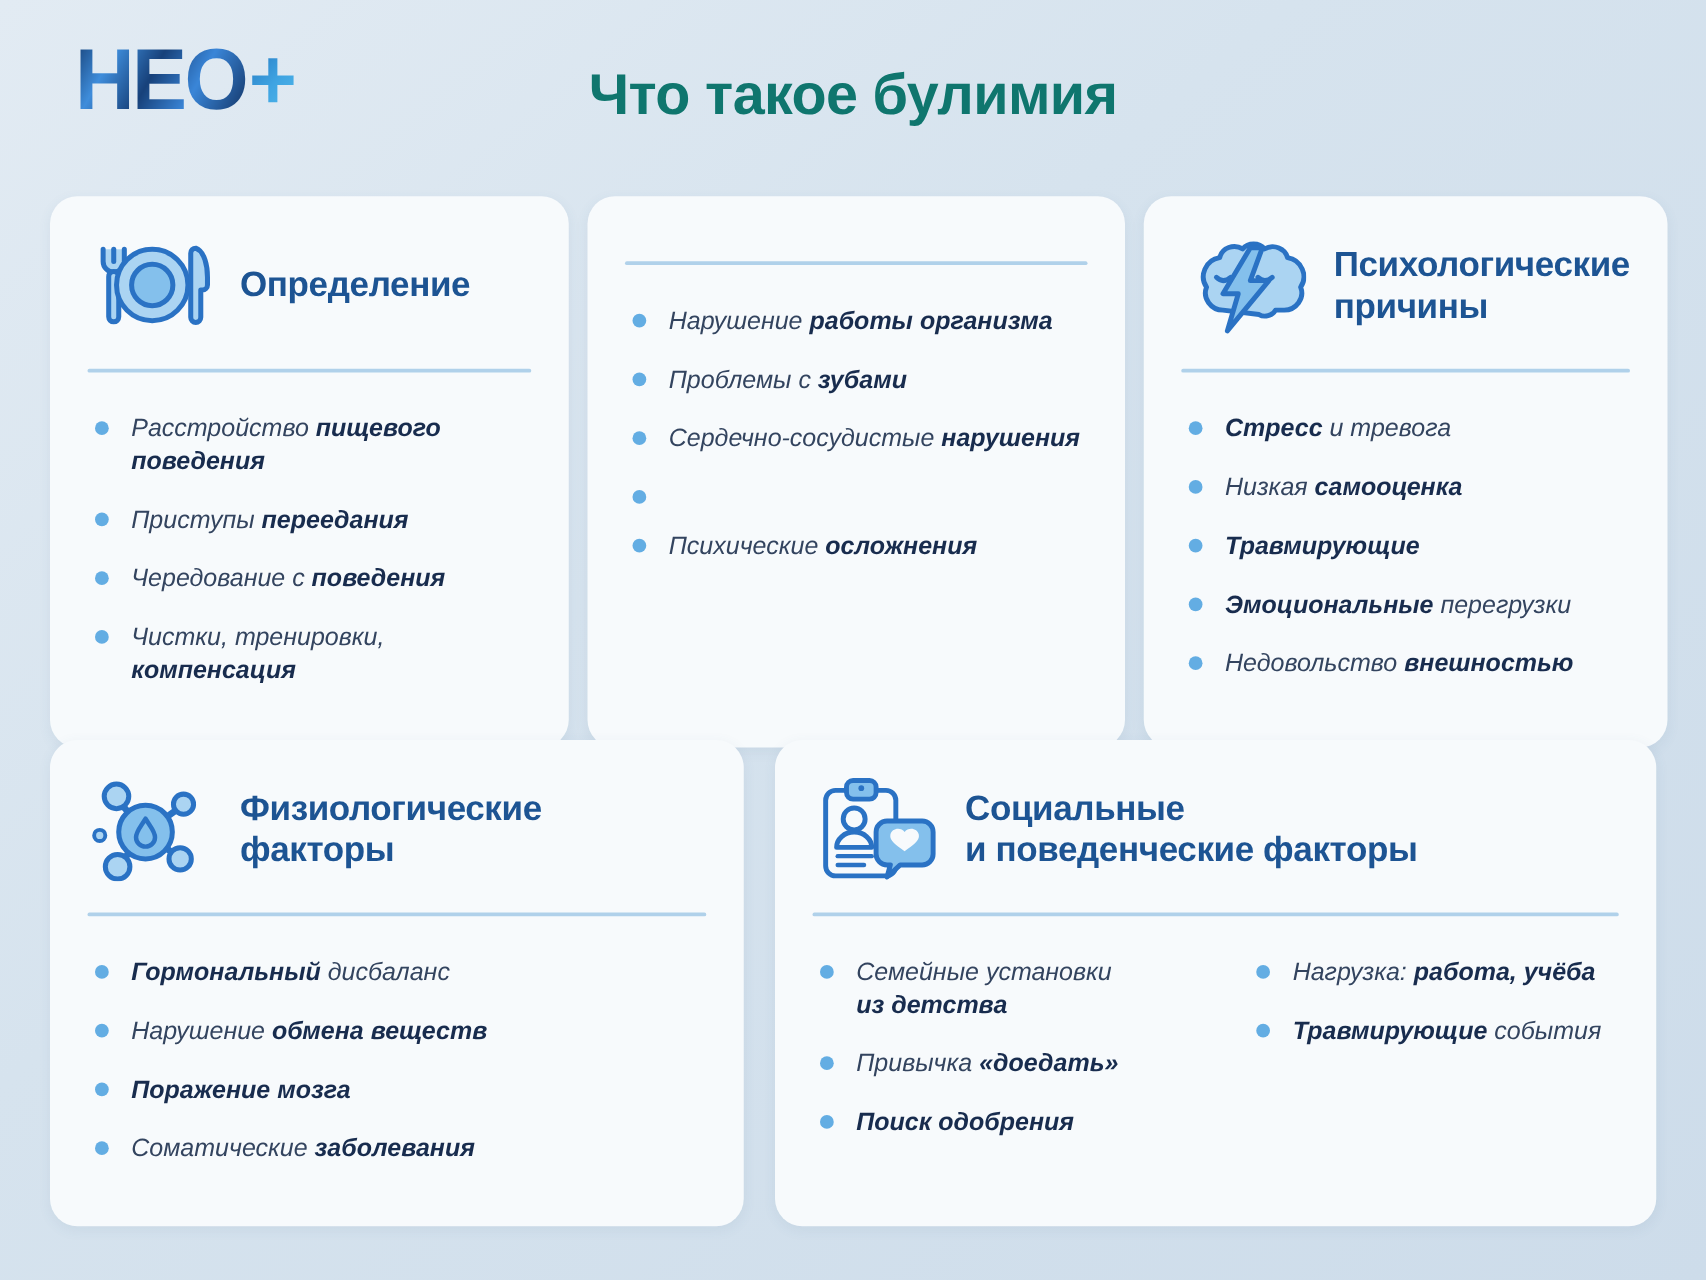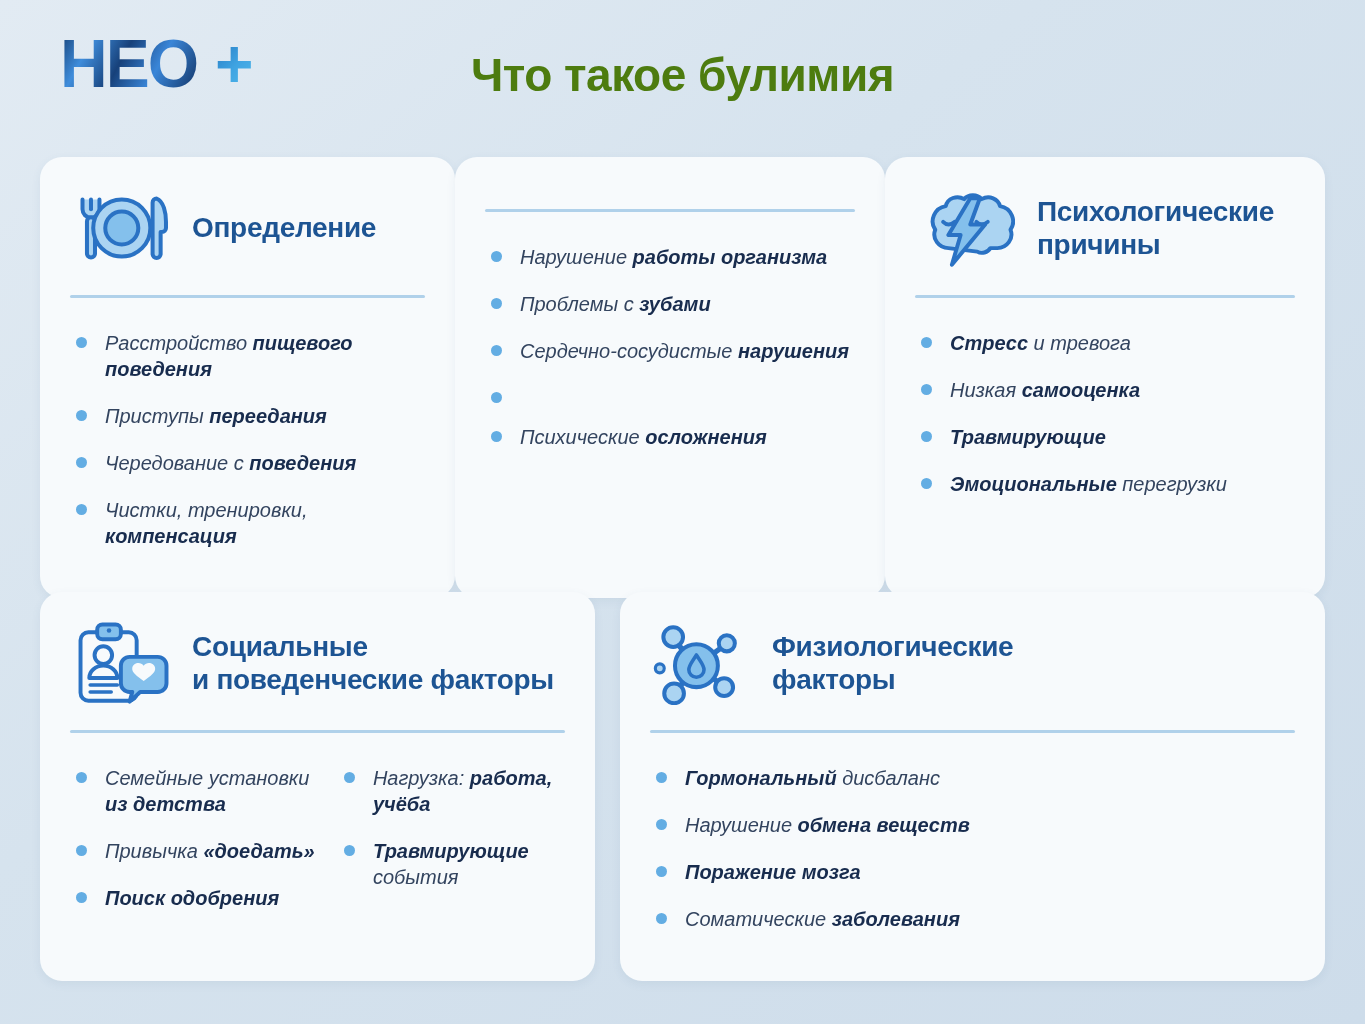--- a/index.html
+++ b/index.html
@@ -11,40 +11,40 @@
     overflow:hidden;
     color:#33445f;
   }
   .page{ width:1365px; height:1024px; padding:0 40px; position:relative; }
 
   
   .header{ position:relative; height:157px; }
   .logo{
     position:absolute; left:20px; top:30px;
     font-size:66px; font-weight:bold; letter-spacing:-2px; line-height:1;
-    display:flex; align-items:center;gap:16px;
+    display:flex; align-items:center;
   }
   .logo .neo{
     background:linear-gradient(120deg,#123a6e 0%,#3f8ddb 22%,#17417a 45%,#3a86d8 68%,#102f5e 100%);
     -webkit-background-clip:text; background-clip:text; color:transparent;
     transform:scaleY(1.05);
   }
   .logo .plus{
     background:linear-gradient(135deg,#1f6db8 0%,#3fa4e2 55%,#55bdec 100%);
     -webkit-background-clip:text; background-clip:text; color:transparent;
     margin-left:2px; transform:scaleY(1.05);
   }
   .page-title{
     position:absolute; left:0; right:0; top:48px;
-    text-align:center; font-size:46px; font-weight:bold; color:#4d7c0f;
+    text-align:center; font-size:46px; font-weight:bold; color:#0f766e;
     letter-spacing:-0.5px;
   }
 
   
-  .row{ display:grid; }
+  .row{ display:grid; gap:15px; }
   .row1{ grid-template-columns:415px 430px 1fr; height:420px; }
   .row2{ grid-template-columns:555px 1fr; height:373px; margin-top:15px; gap:25px; }
   .card{
     background:#f7fafc;
     border-radius:22px;
     padding:28px 30px;
     box-shadow:0 3px 10px rgba(70,100,140,0.08);
   }
   .card-head{ display:flex; align-items:center; gap:22px; min-height:86px; }
   .icon-box{ width:100px; height:86px; flex:0 0 auto; display:flex; align-items:center; justify-content:center; }
@@ -172,73 +172,29 @@
             <p><span>Низкая </span><span class="b">самооценка</span></p>
           </li>
           <li>
             <span class="dot"></span>
             <p><span class="b">Травмирующие</span></p>
           </li>
           <li>
             <span class="dot"></span>
             <p><span class="b">Эмоциональные</span><span> перегрузки</span></p>
           </li>
+          <li>
+            <span class="dot"></span>
+            <p><span>Недовольство </span><span class="b">внешностью</span></p>
+          </li>
         </ul>
     </section>
   </div>
 
   <div class="row row2">
-
-    <section class="card">
-      <div class="card-head">
-        <span class="icon-box">
-          <svg width="104" height="88" viewBox="0 0 114 98">
-            <rect class="fw" x="12" y="14" width="64" height="78" rx="9"></rect>
-            <rect class="fm" x="31" y="5" width="27" height="17" rx="6"></rect>
-            <circle cx="44.5" cy="12" r="2.6" fill="#2a72c4"></circle>
-            <circle class="ln" cx="38" cy="40" r="10"></circle>
-            <path class="ln" d="M22 66 a16 14 0 0 1 32 0 z"></path>
-            <line class="ln" x1="23" y1="74" x2="54" y2="74" style="stroke-width:4"></line>
-            <line class="ln" x1="23" y1="82" x2="47" y2="82" style="stroke-width:4"></line>
-            <path class="fm" d="M68 42 h32 a10 10 0 0 1 10 10 v20 a10 10 0 0 1 -10 10 h-20 l-12 11 3 -11 h-3 a10 10 0 0 1 -10 -10 v-20 a10 10 0 0 1 10 -10 z"></path>
-            <path d="M84 52 c-3.5-5 -12-3.5 -13 2.5 c-1 5.5 5.5 9.5 13 15 c7.5-5.5 14-9.5 13-15 c-1-6 -9.5-7.5 -13-2.5 z" fill="#f7fafc"></path>
-          </svg>
-        </span>
-        <h2 class="card-title">Социальные
-и поведенческие факторы</h2>
-      </div>
-      <div class="divider"></div>
-      <div class="two-col">
-        <ul class="bullets">
-            <li>
-              <span class="dot"></span>
-              <p><span>Семейные установки
-</span><span class="b">из детства</span></p>
-            </li>
-            <li>
-              <span class="dot"></span>
-              <p><span>Привычка </span><span class="b">«доедать»</span></p>
-            </li>
-            <li>
-              <span class="dot"></span>
-              <p><span class="b">Поиск одобрения</span></p>
-            </li>
-          </ul>
-        <ul class="bullets">
-            <li>
-              <span class="dot"></span>
-              <p><span>Нагрузка: </span><span class="b">работа, учёба</span></p>
-            </li>
-            <li>
-              <span class="dot"></span>
-              <p><span class="b">Травмирующие</span><span> события</span></p>
-            </li>
-          </ul>
-      </div>
-    </section>
 
     <section class="card">
       <div class="card-head">
         <span class="icon-box">
           <svg width="96" height="84" viewBox="0 0 104 94">
             <line class="ln" x1="48" y1="50" x2="22" y2="20" style="stroke-width:6"></line>
             <line class="ln" x1="48" y1="50" x2="80" y2="27" style="stroke-width:6"></line>
             <line class="ln" x1="48" y1="50" x2="24" y2="80" style="stroke-width:6"></line>
             <line class="ln" x1="48" y1="50" x2="78" y2="73" style="stroke-width:6"></line>
             <circle class="fm" cx="48" cy="50" r="24"></circle>
@@ -266,14 +222,62 @@
           <li>
             <span class="dot"></span>
             <p><span class="b">Поражение мозга</span></p>
           </li>
           <li>
             <span class="dot"></span>
             <p><span>Соматические </span><span class="b">заболевания</span></p>
           </li>
         </ul>
     </section>
+
+    <section class="card">
+      <div class="card-head">
+        <span class="icon-box">
+          <svg width="104" height="88" viewBox="0 0 114 98">
+            <rect class="fw" x="12" y="14" width="64" height="78" rx="9"></rect>
+            <rect class="fm" x="31" y="5" width="27" height="17" rx="6"></rect>
+            <circle cx="44.5" cy="12" r="2.6" fill="#2a72c4"></circle>
+            <circle class="ln" cx="38" cy="40" r="10"></circle>
+            <path class="ln" d="M22 66 a16 14 0 0 1 32 0 z"></path>
+            <line class="ln" x1="23" y1="74" x2="54" y2="74" style="stroke-width:4"></line>
+            <line class="ln" x1="23" y1="82" x2="47" y2="82" style="stroke-width:4"></line>
+            <path class="fm" d="M68 42 h32 a10 10 0 0 1 10 10 v20 a10 10 0 0 1 -10 10 h-20 l-12 11 3 -11 h-3 a10 10 0 0 1 -10 -10 v-20 a10 10 0 0 1 10 -10 z"></path>
+            <path d="M84 52 c-3.5-5 -12-3.5 -13 2.5 c-1 5.5 5.5 9.5 13 15 c7.5-5.5 14-9.5 13-15 c-1-6 -9.5-7.5 -13-2.5 z" fill="#f7fafc"></path>
+          </svg>
+        </span>
+        <h2 class="card-title">Социальные
+и поведенческие факторы</h2>
+      </div>
+      <div class="divider"></div>
+      <div class="two-col">
+        <ul class="bullets">
+            <li>
+              <span class="dot"></span>
+              <p><span>Семейные установки
+</span><span class="b">из детства</span></p>
+            </li>
+            <li>
+              <span class="dot"></span>
+              <p><span>Привычка </span><span class="b">«доедать»</span></p>
+            </li>
+            <li>
+              <span class="dot"></span>
+              <p><span class="b">Поиск одобрения</span></p>
+            </li>
+          </ul>
+        <ul class="bullets">
+            <li>
+              <span class="dot"></span>
+              <p><span>Нагрузка: </span><span class="b">работа, учёба</span></p>
+            </li>
+            <li>
+              <span class="dot"></span>
+              <p><span class="b">Травмирующие</span><span> события</span></p>
+            </li>
+          </ul>
+      </div>
+    </section>
   </div>
 </div>
 
 </body></html>

